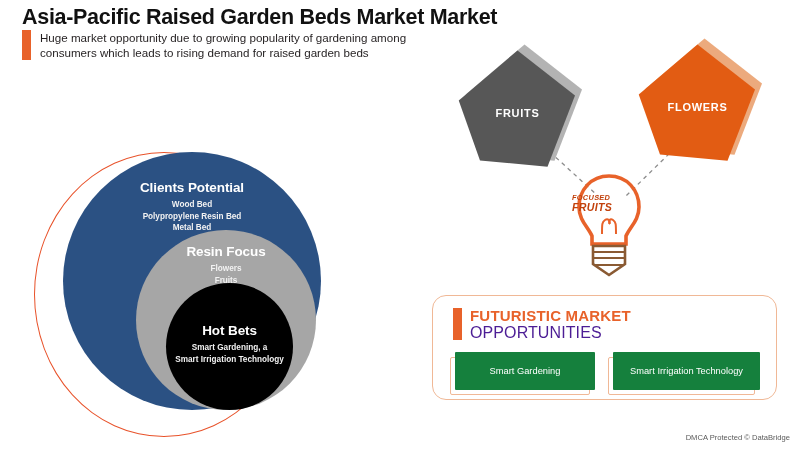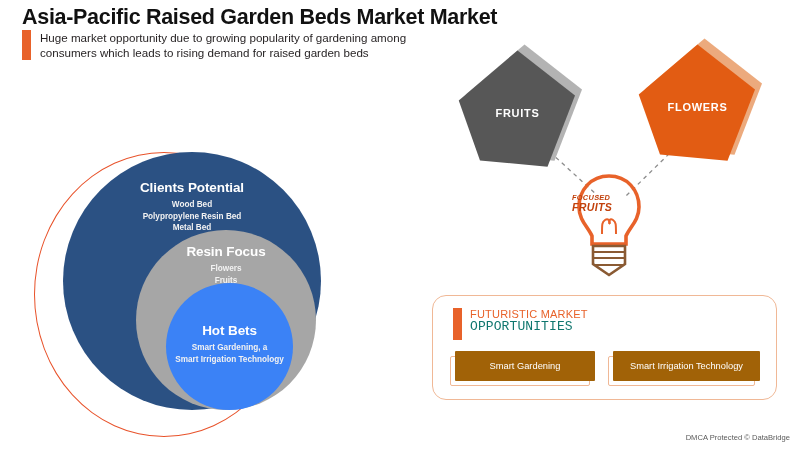--- a/index.html
+++ b/index.html
@@ -89,21 +89,21 @@
     top: 90px;
     width: 180px;
     height: 180px;
     background: #a6a6a6;
   }
   #circle-hotbets {
     left: 166px;
     top: 143px;
     width: 127px;
     height: 127px;
-    background: #3b82f6;
+    background: #000000;
   }
   .venn-heading {
     font-size: 13.5px;
     font-weight: bold;
     color: #ffffff;
     letter-spacing: -0.1px;
   }
   .venn-sub {
     font-size: 8.2px;
     color: #f2f2f2;
@@ -202,58 +202,57 @@
     padding: 12px 0 0 20px;
   }
   #opp-bar {
     width: 9px;
     height: 32px;
     background: #e8622a;
     flex: 0 0 9px;
     margin-right: 8px;
   }
   #opp-l1 {
-    font-size: 11px;
-    font-weight: normal;
+    font-size: 15px;
+    font-weight: bold;
     color: #e8622a;
     letter-spacing: 0.2px;
     line-height: 1.1;
   }
   #opp-l2 {
-    font-size: 13px;
-    color: #0f766e;
+    font-size: 16px;
+    color: #4c1d95;
     letter-spacing: 0.1px;
     line-height: 1.05;
-    font-family: Liberation Mono, monospace;
   }
   #opp-buttons {
     display: flex;
     gap: 18px;
     padding: 11px 0 0 22px;
   }
   .opp-btn-wrap { position: relative; }
   .opp-btn-accent {
     position: absolute;
     left: -5px;
     top: 5px;
     width: 100%;
     height: 100%;
     border: 1.5px solid #f0b896;
     border-radius: 2px;
     box-sizing: border-box;
   }
   .opp-btn {
     position: relative;
-    background: #a16207;
+    background: #15803d;
     color: #ffffff;
     font-size: 9.3px;
     display: flex;
     align-items: center;
     justify-content: center;
-    height: 30px;
+    height: 38px;
     border-radius: 1px;
   }
   #opp-btn-0 { width: 140px; }
   #opp-btn-1 { width: 147px; }
 
   
   #footer {
     position: absolute;
     right: 10px;
     bottom: 8px;

